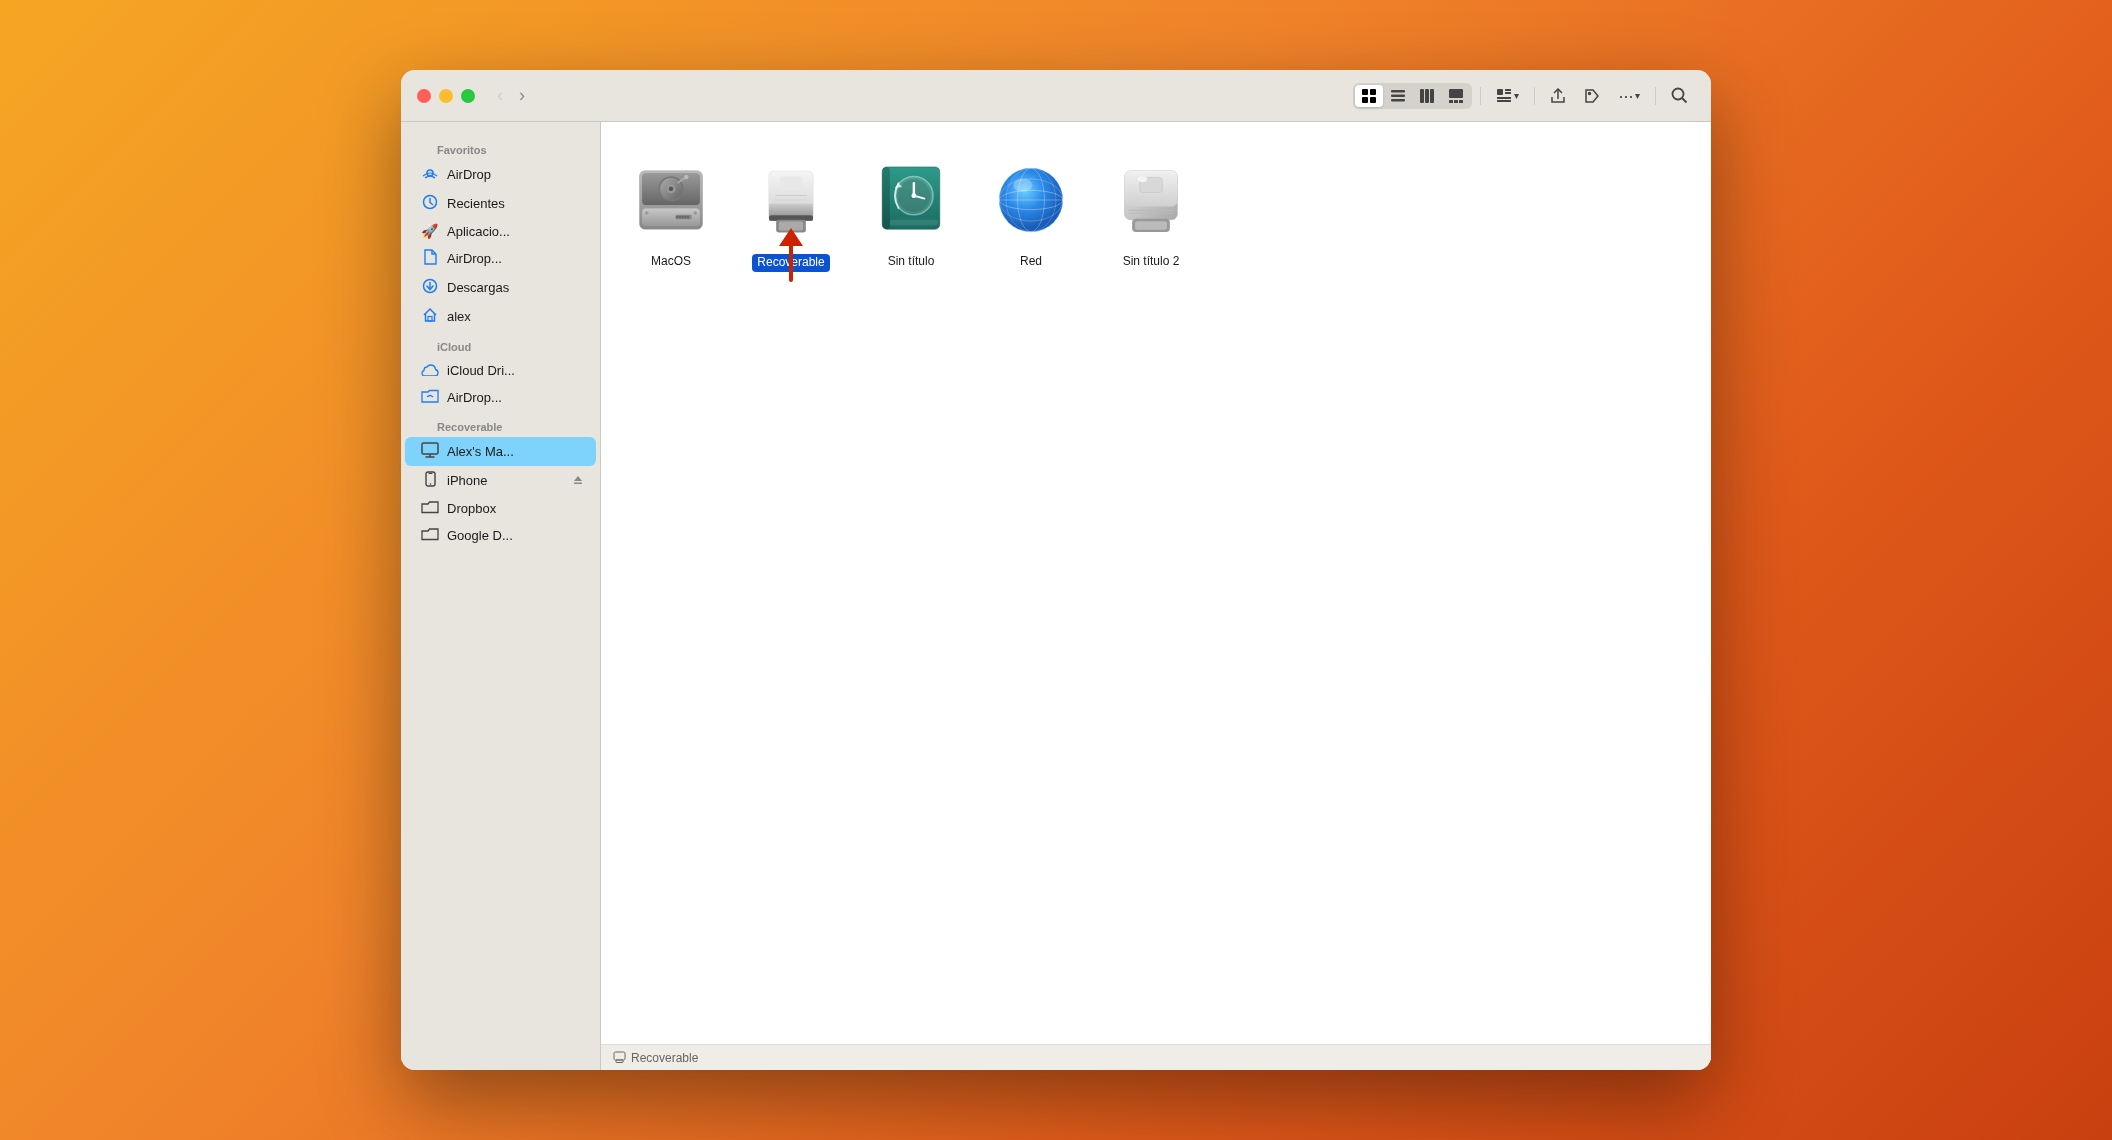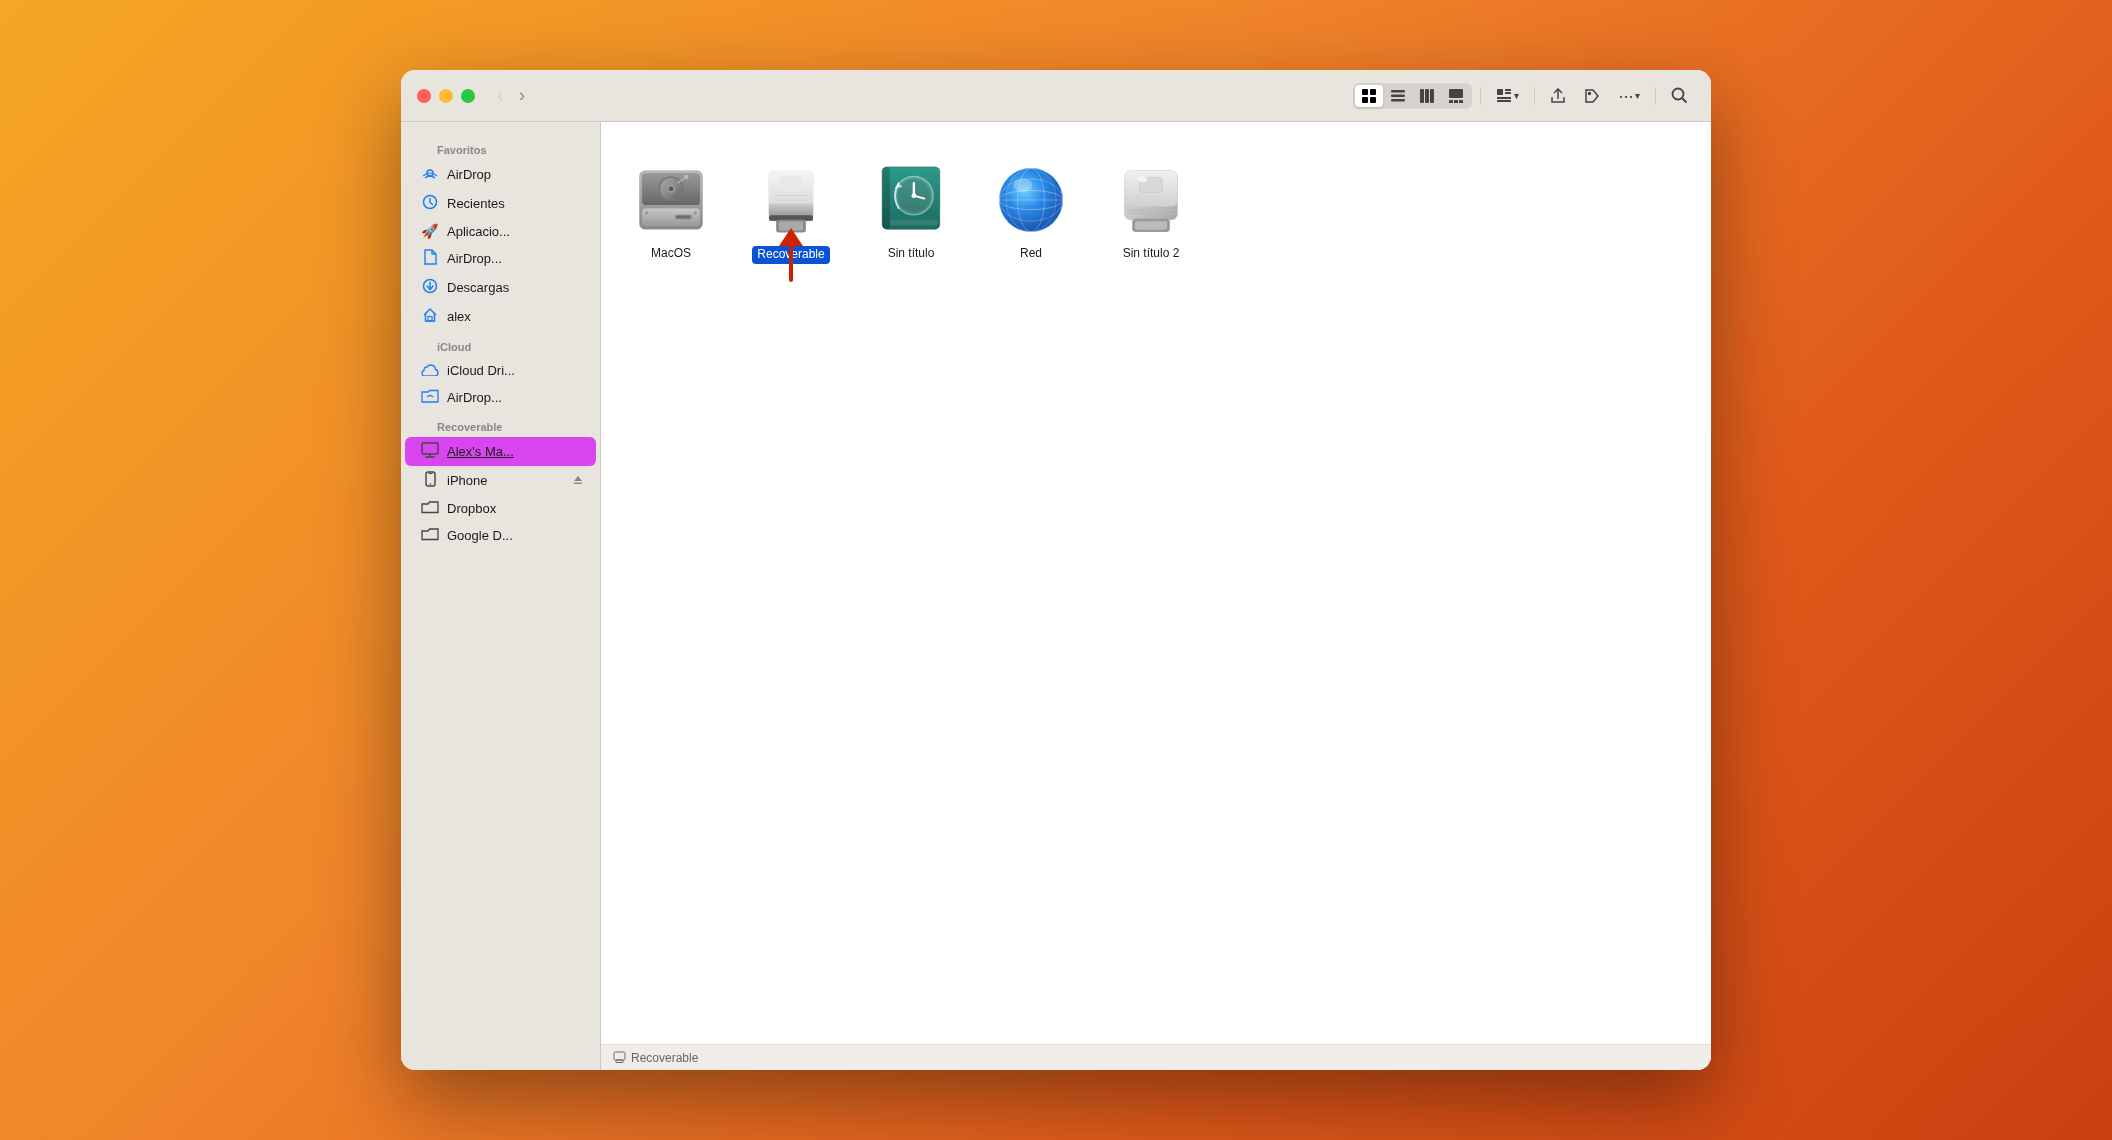--- a/index.html
+++ b/index.html
@@ -137,21 +137,21 @@
       display: flex;
       align-items: center;
       gap: 8px;
       padding: 5px 12px 5px 16px;
       cursor: pointer;
       border-radius: 6px;
       margin: 0 4px;
       font-size: 13px;
       color: #1a1a1a;
     }
-    .sidebar-item.active { background: #d946ef; text-decoration: underline; }
+    .sidebar-item.active { background: #7dd3fc; }
 
     .sidebar-item .icon {
       font-size: 15px;
       width: 18px;
       text-align: center;
       flex-shrink: 0;
     }
 
     .sidebar-item .label {
       white-space: nowrap;
@@ -185,20 +185,21 @@
     }
 
     .file-item {
       display: flex;
       flex-direction: column;
       align-items: center;
       width: 100px;
       cursor: pointer;
       padding: 8px;
       border-radius: 6px;
+      gap: 8px;
     }
     .file-item.selected .file-label {
       background: #0a54d4;
       color: white;
       border-radius: 4px;
       padding: 1px 5px;
     }
 
     .file-icon-area {
       width: 80px;

